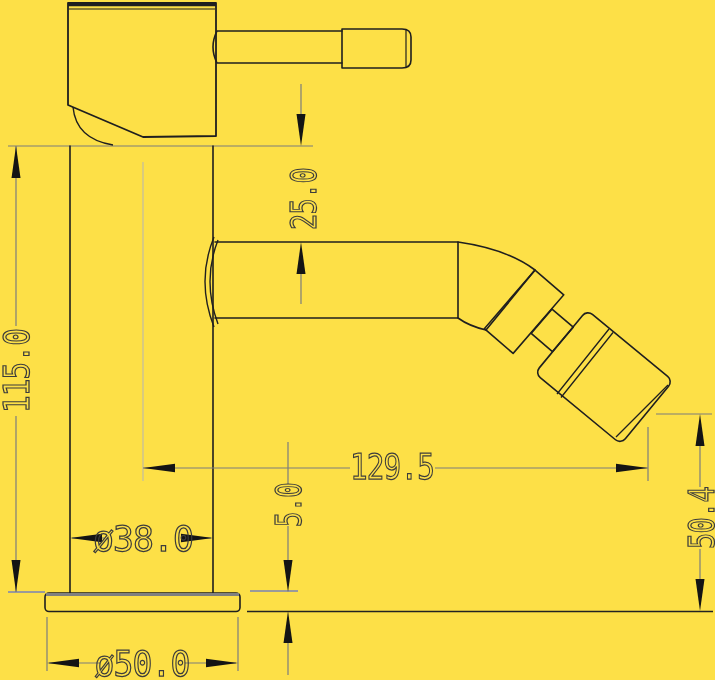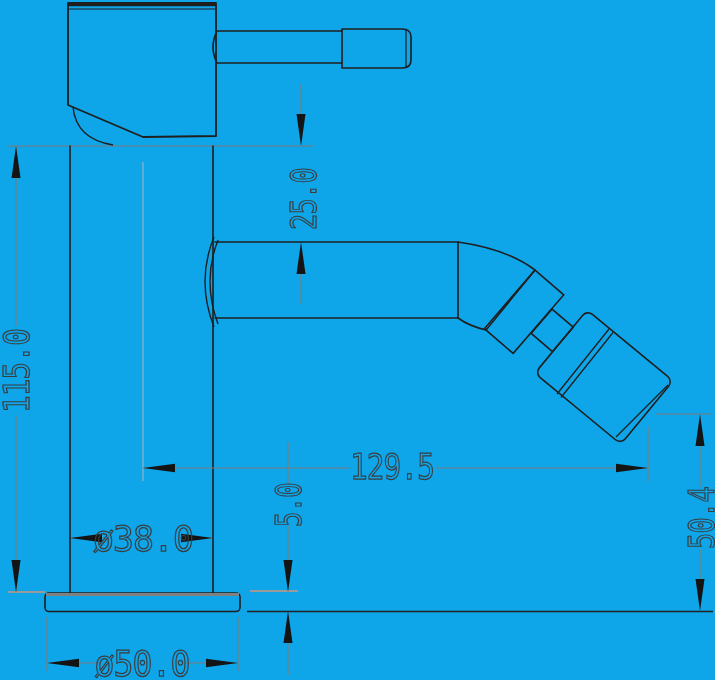--- a/index.html
+++ b/index.html
@@ -1,16 +1,16 @@
 <!DOCTYPE html>
 <html><head>
 <meta charset="utf-8">
 <style>
   html,body{margin:0;padding:0;background:#ffffff;}
-  #canvas{width:715px;height:680px;position:relative;background:#0ea5e9;overflow:hidden;}
+  #canvas{width:715px;height:680px;position:relative;background:#fde047;overflow:hidden;}
   svg{display:block;}
   .outline{stroke:#1f1f1f;stroke-width:1.6;fill:none;stroke-linejoin:round;stroke-linecap:round;}
   .thin{stroke:#1f1f1f;stroke-width:1.2;fill:none;}
   .dimline{stroke:#7d7d7d;stroke-width:1.2;fill:none;stroke-linecap:butt;}
   .extgray{stroke:#9a9a9a;stroke-width:2.2;fill:none;}
   .centerline{stroke:#b5b5b5;stroke-width:1;fill:none;}
   .arrow{fill:#141414;stroke:none;}
   .dim-label{
     font-family:"DejaVu Sans Mono", monospace;
     font-size:36px;

